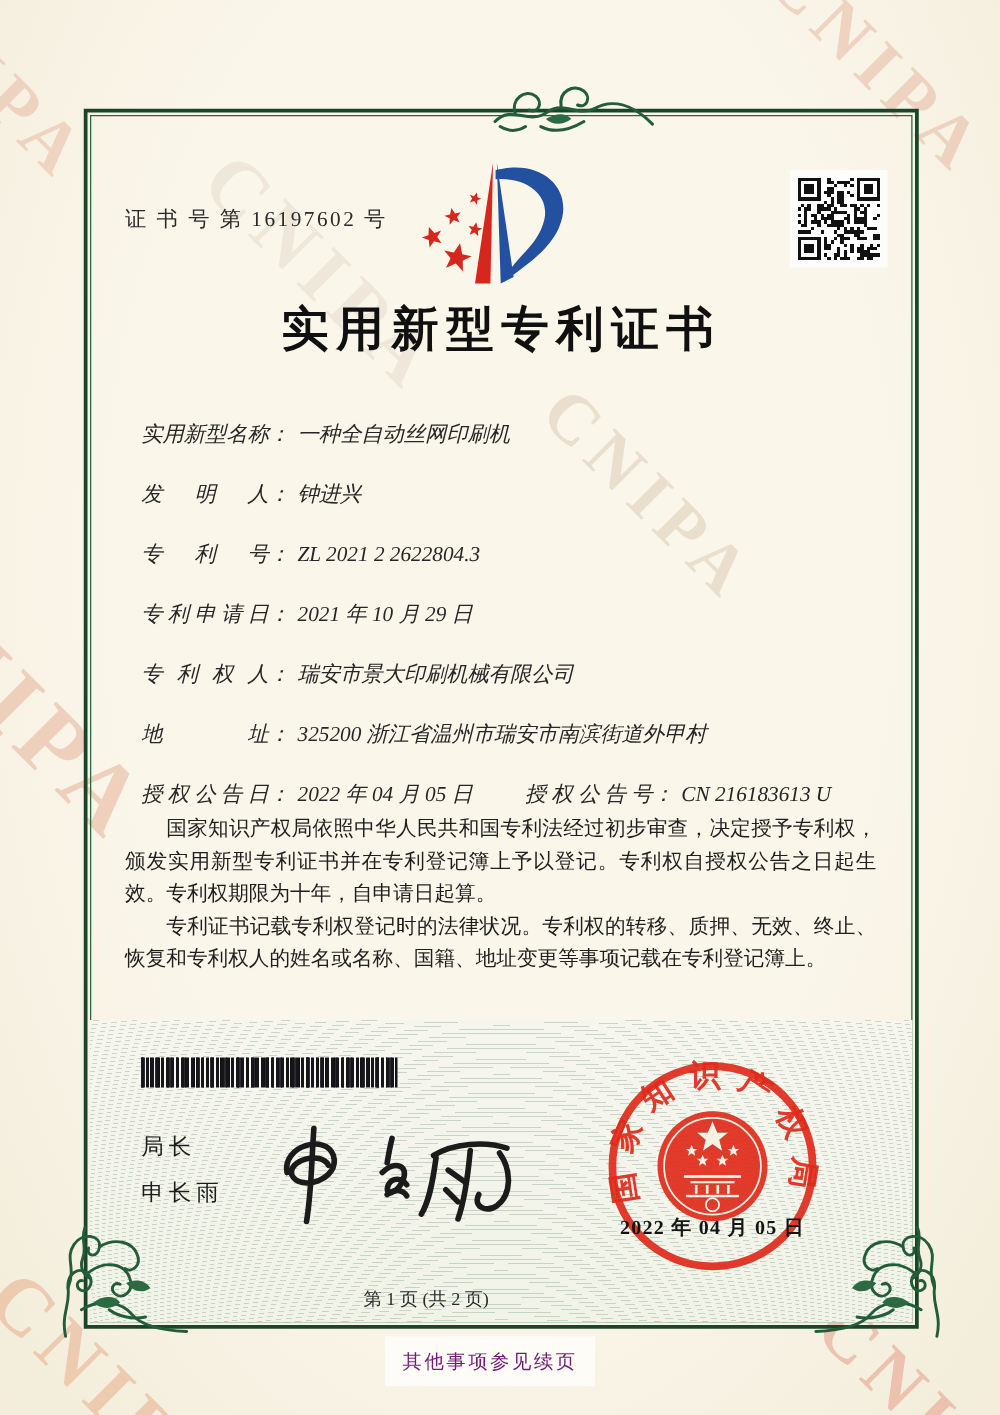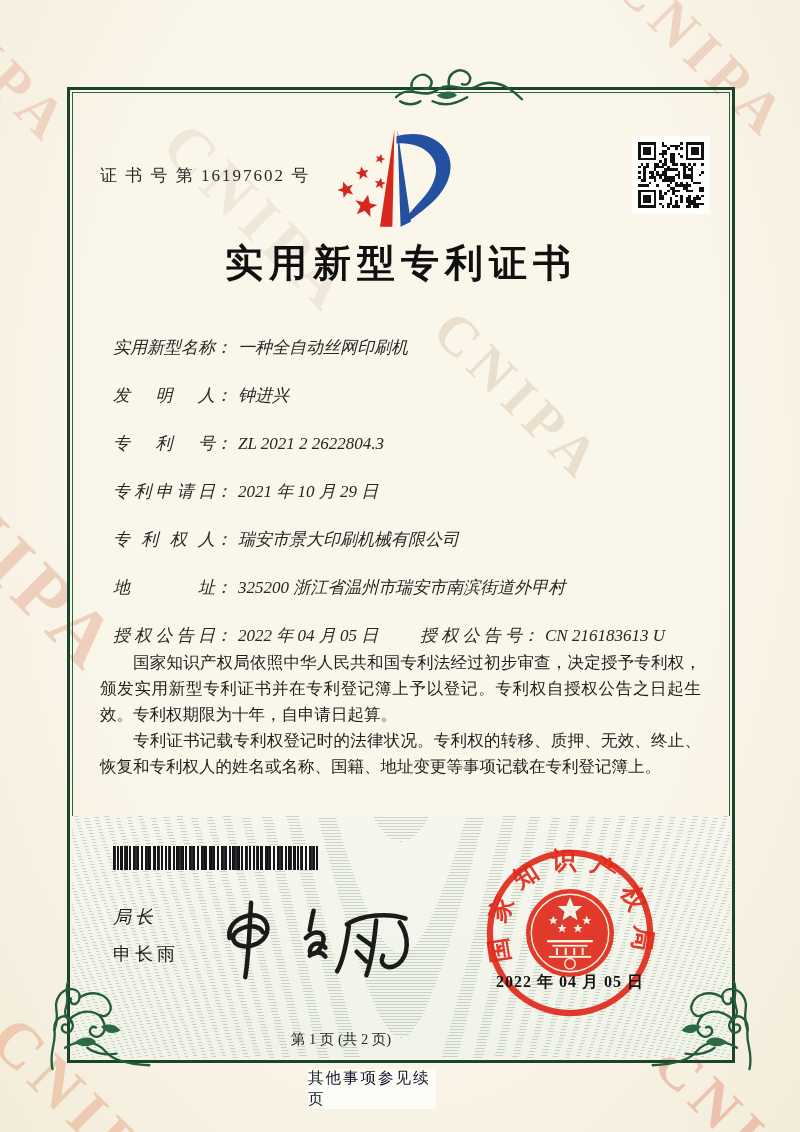--- a/index.html
+++ b/index.html
@@ -32,30 +32,30 @@
   .pair2{position:absolute;left:307px;top:0;}
   .body-text{position:absolute;left:100px;top:650px;width:601px;font-size:16.5px;
              line-height:26px;text-align:justify;color:#1e1e1e;}
   .body-text p{margin:0;text-indent:2em;}
   .barcode{position:absolute;left:113px;top:846px;width:205px;height:24px;
     background:
       repeating-linear-gradient(90deg,#16161a 0 2px,rgba(0,0,0,0) 2px 4px),
       repeating-linear-gradient(90deg,#101014 0 1px,rgba(0,0,0,0) 1px 7px),
       repeating-linear-gradient(90deg,#2c2c30 0 3px,rgba(0,0,0,0) 3px 11px);
     background-color:#f8f8f2;}
-  .signoff-title{position:absolute;left:113px;top:905px;font-size:18px;letter-spacing:4px;color:#1c1c1c;font-style:italic;}
+  .signoff-title{position:absolute;left:113px;top:905px;font-size:18px;letter-spacing:4px;color:#1c1c1c;}
   .signoff-name{position:absolute;left:113px;top:942px;font-size:18px;letter-spacing:4px;color:#1c1c1c;}
   .signature{position:absolute;left:212px;top:890px;width:215px;height:100px;}
   .seal{position:absolute;left:482px;top:845px;width:176px;height:176px;}
   .seal-date{position:absolute;left:482px;top:972px;width:176px;text-align:center;
              font-size:16px;font-weight:bold;letter-spacing:1px;color:#141414;}
   .page-num{position:absolute;left:67px;top:1030px;width:548px;text-align:center;
             font-size:14.5px;color:#2a2a2a;}
-  .cont-box{position:absolute;left:308px;top:1069px;width:128px;height:40px;background:#fdfcf6;
-            display:flex;align-items:center;justify-content:center;font-size:15.5px;color:#0f172a;
+  .cont-box{position:absolute;left:308px;top:1069px;width:168px;height:40px;background:#fdfcf6;
+            display:flex;align-items:center;justify-content:center;font-size:15.5px;color:#701a75;
             letter-spacing:2px;}
   .orn{position:absolute;pointer-events:none;}
   .orn-bl{left:44px;top:980px;width:108px;height:92px;}
   .orn-br{left:650px;top:980px;width:108px;height:92px;transform:scaleX(-1);}
   .orn-top{left:392px;top:56px;width:132px;height:54px;}
 </style>
 </head>
 <body>
 
 <div class="page">

